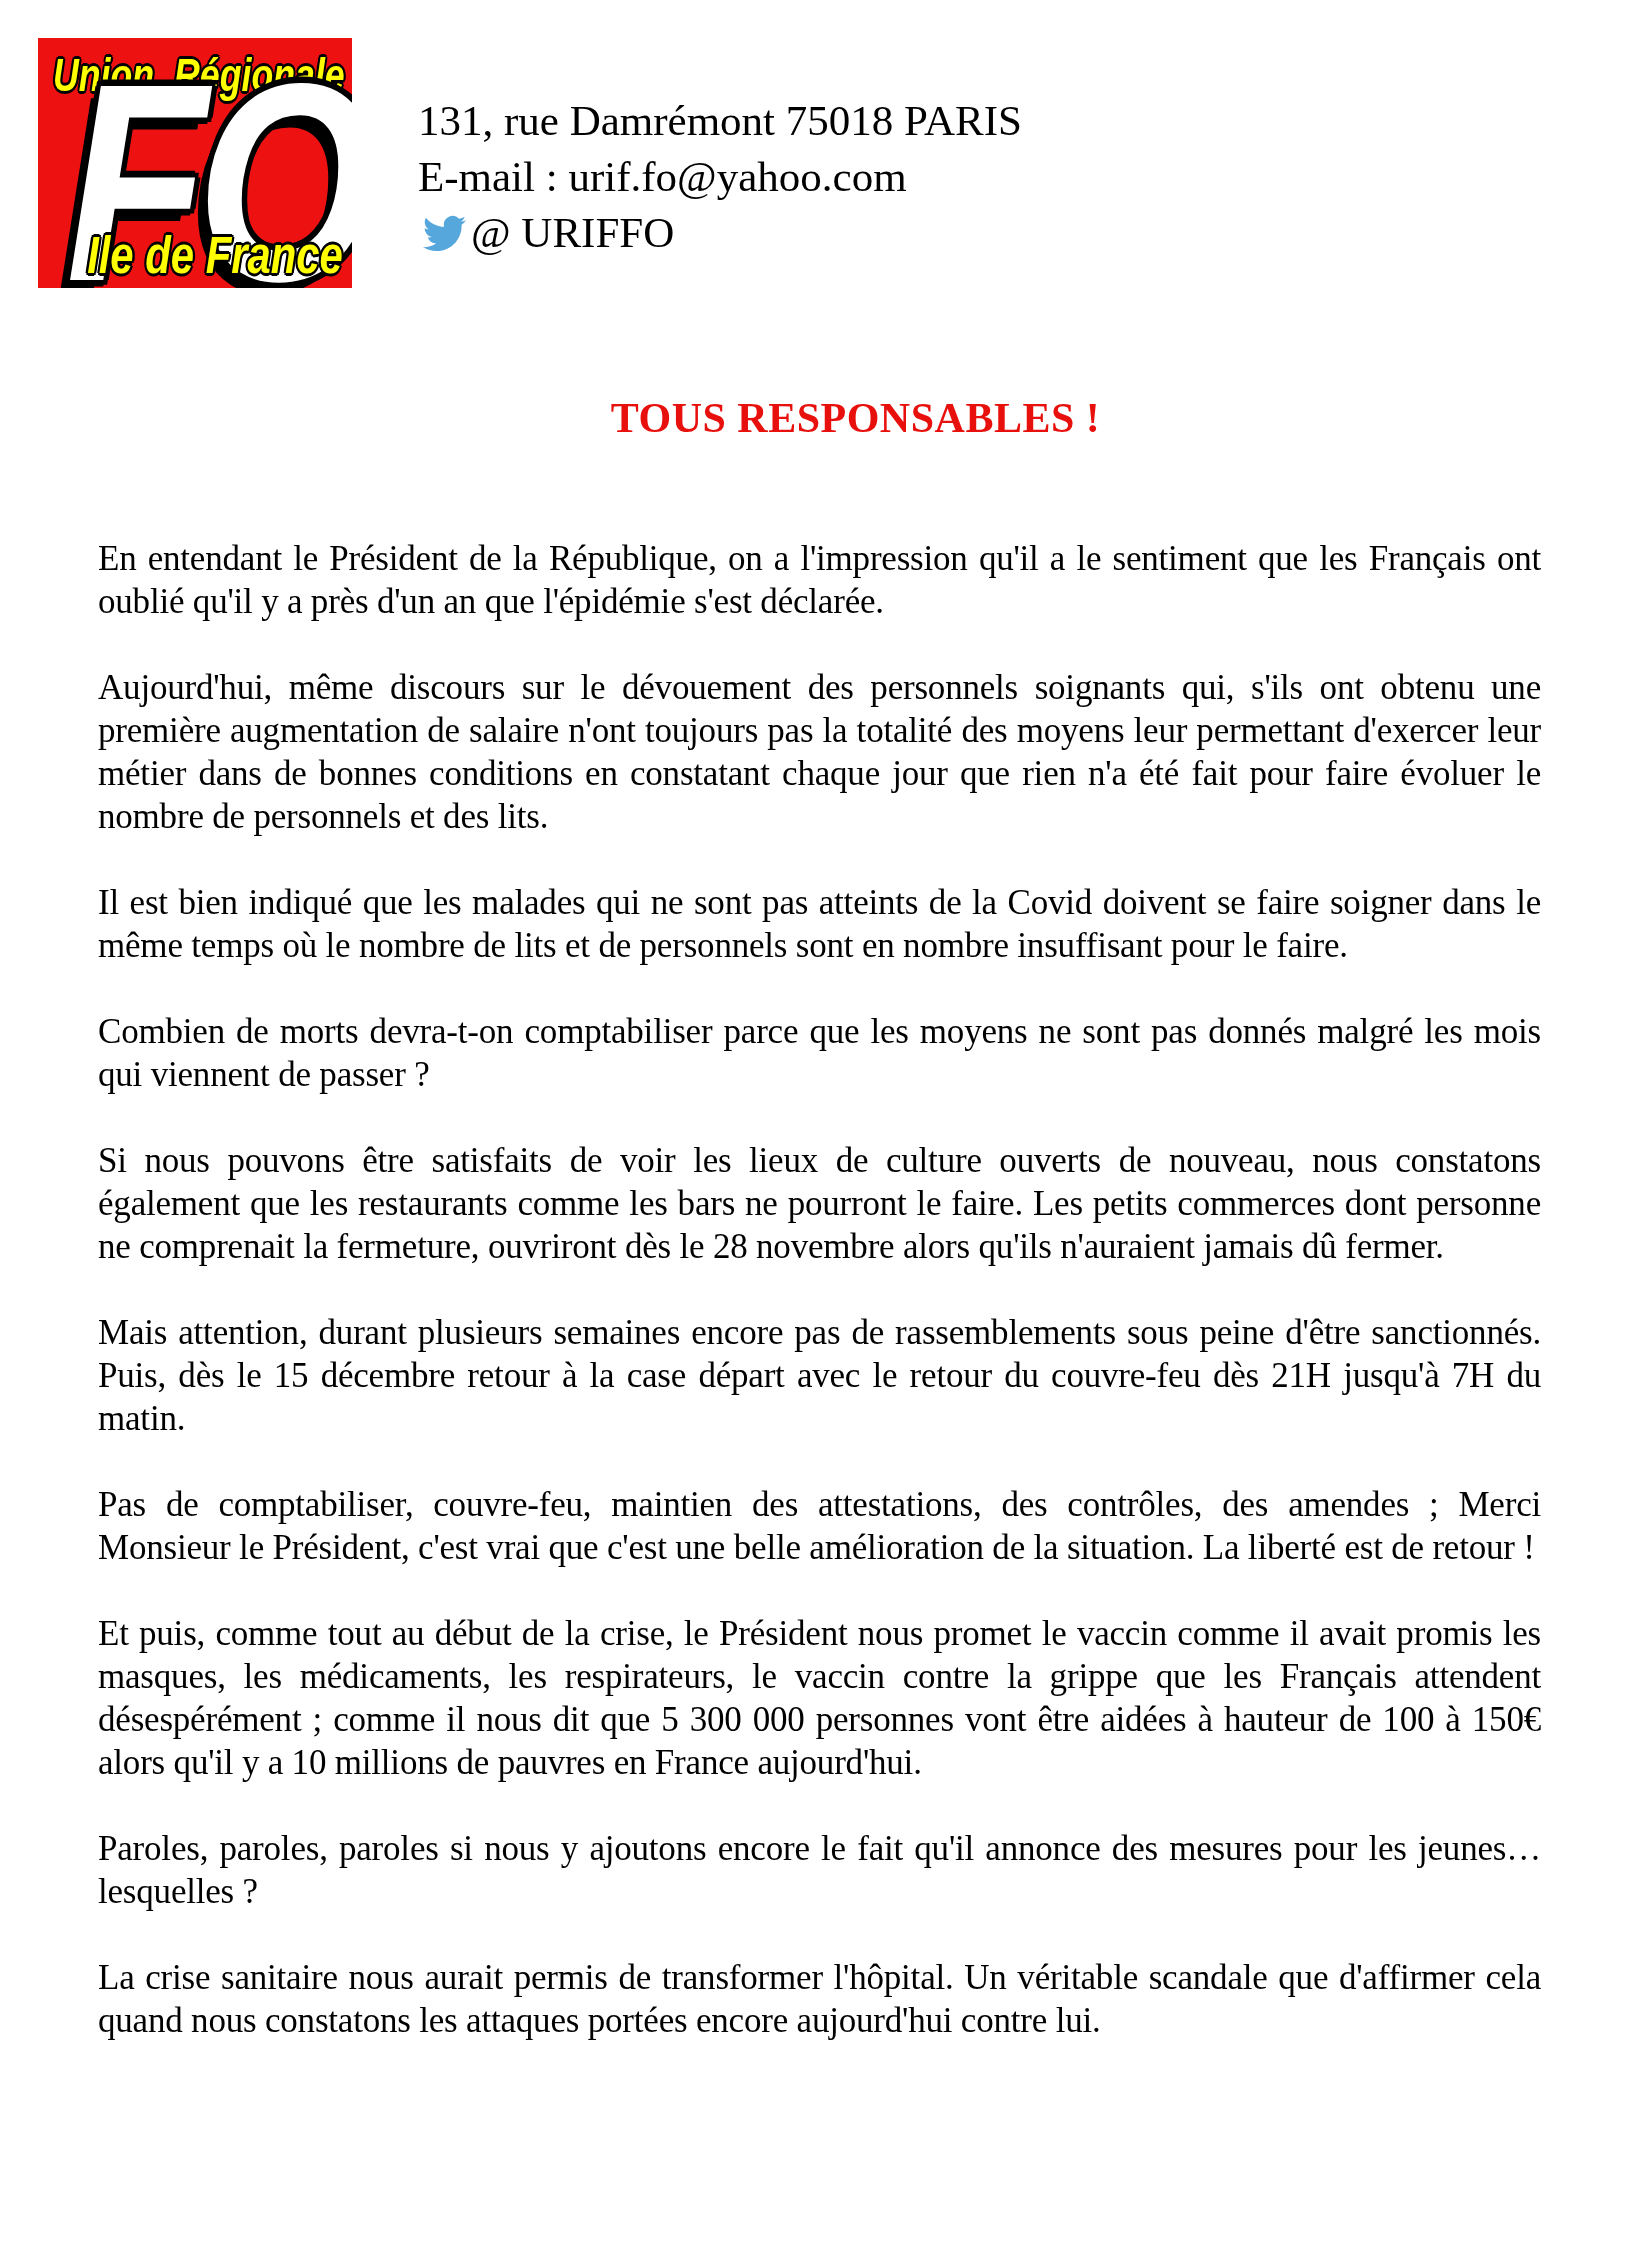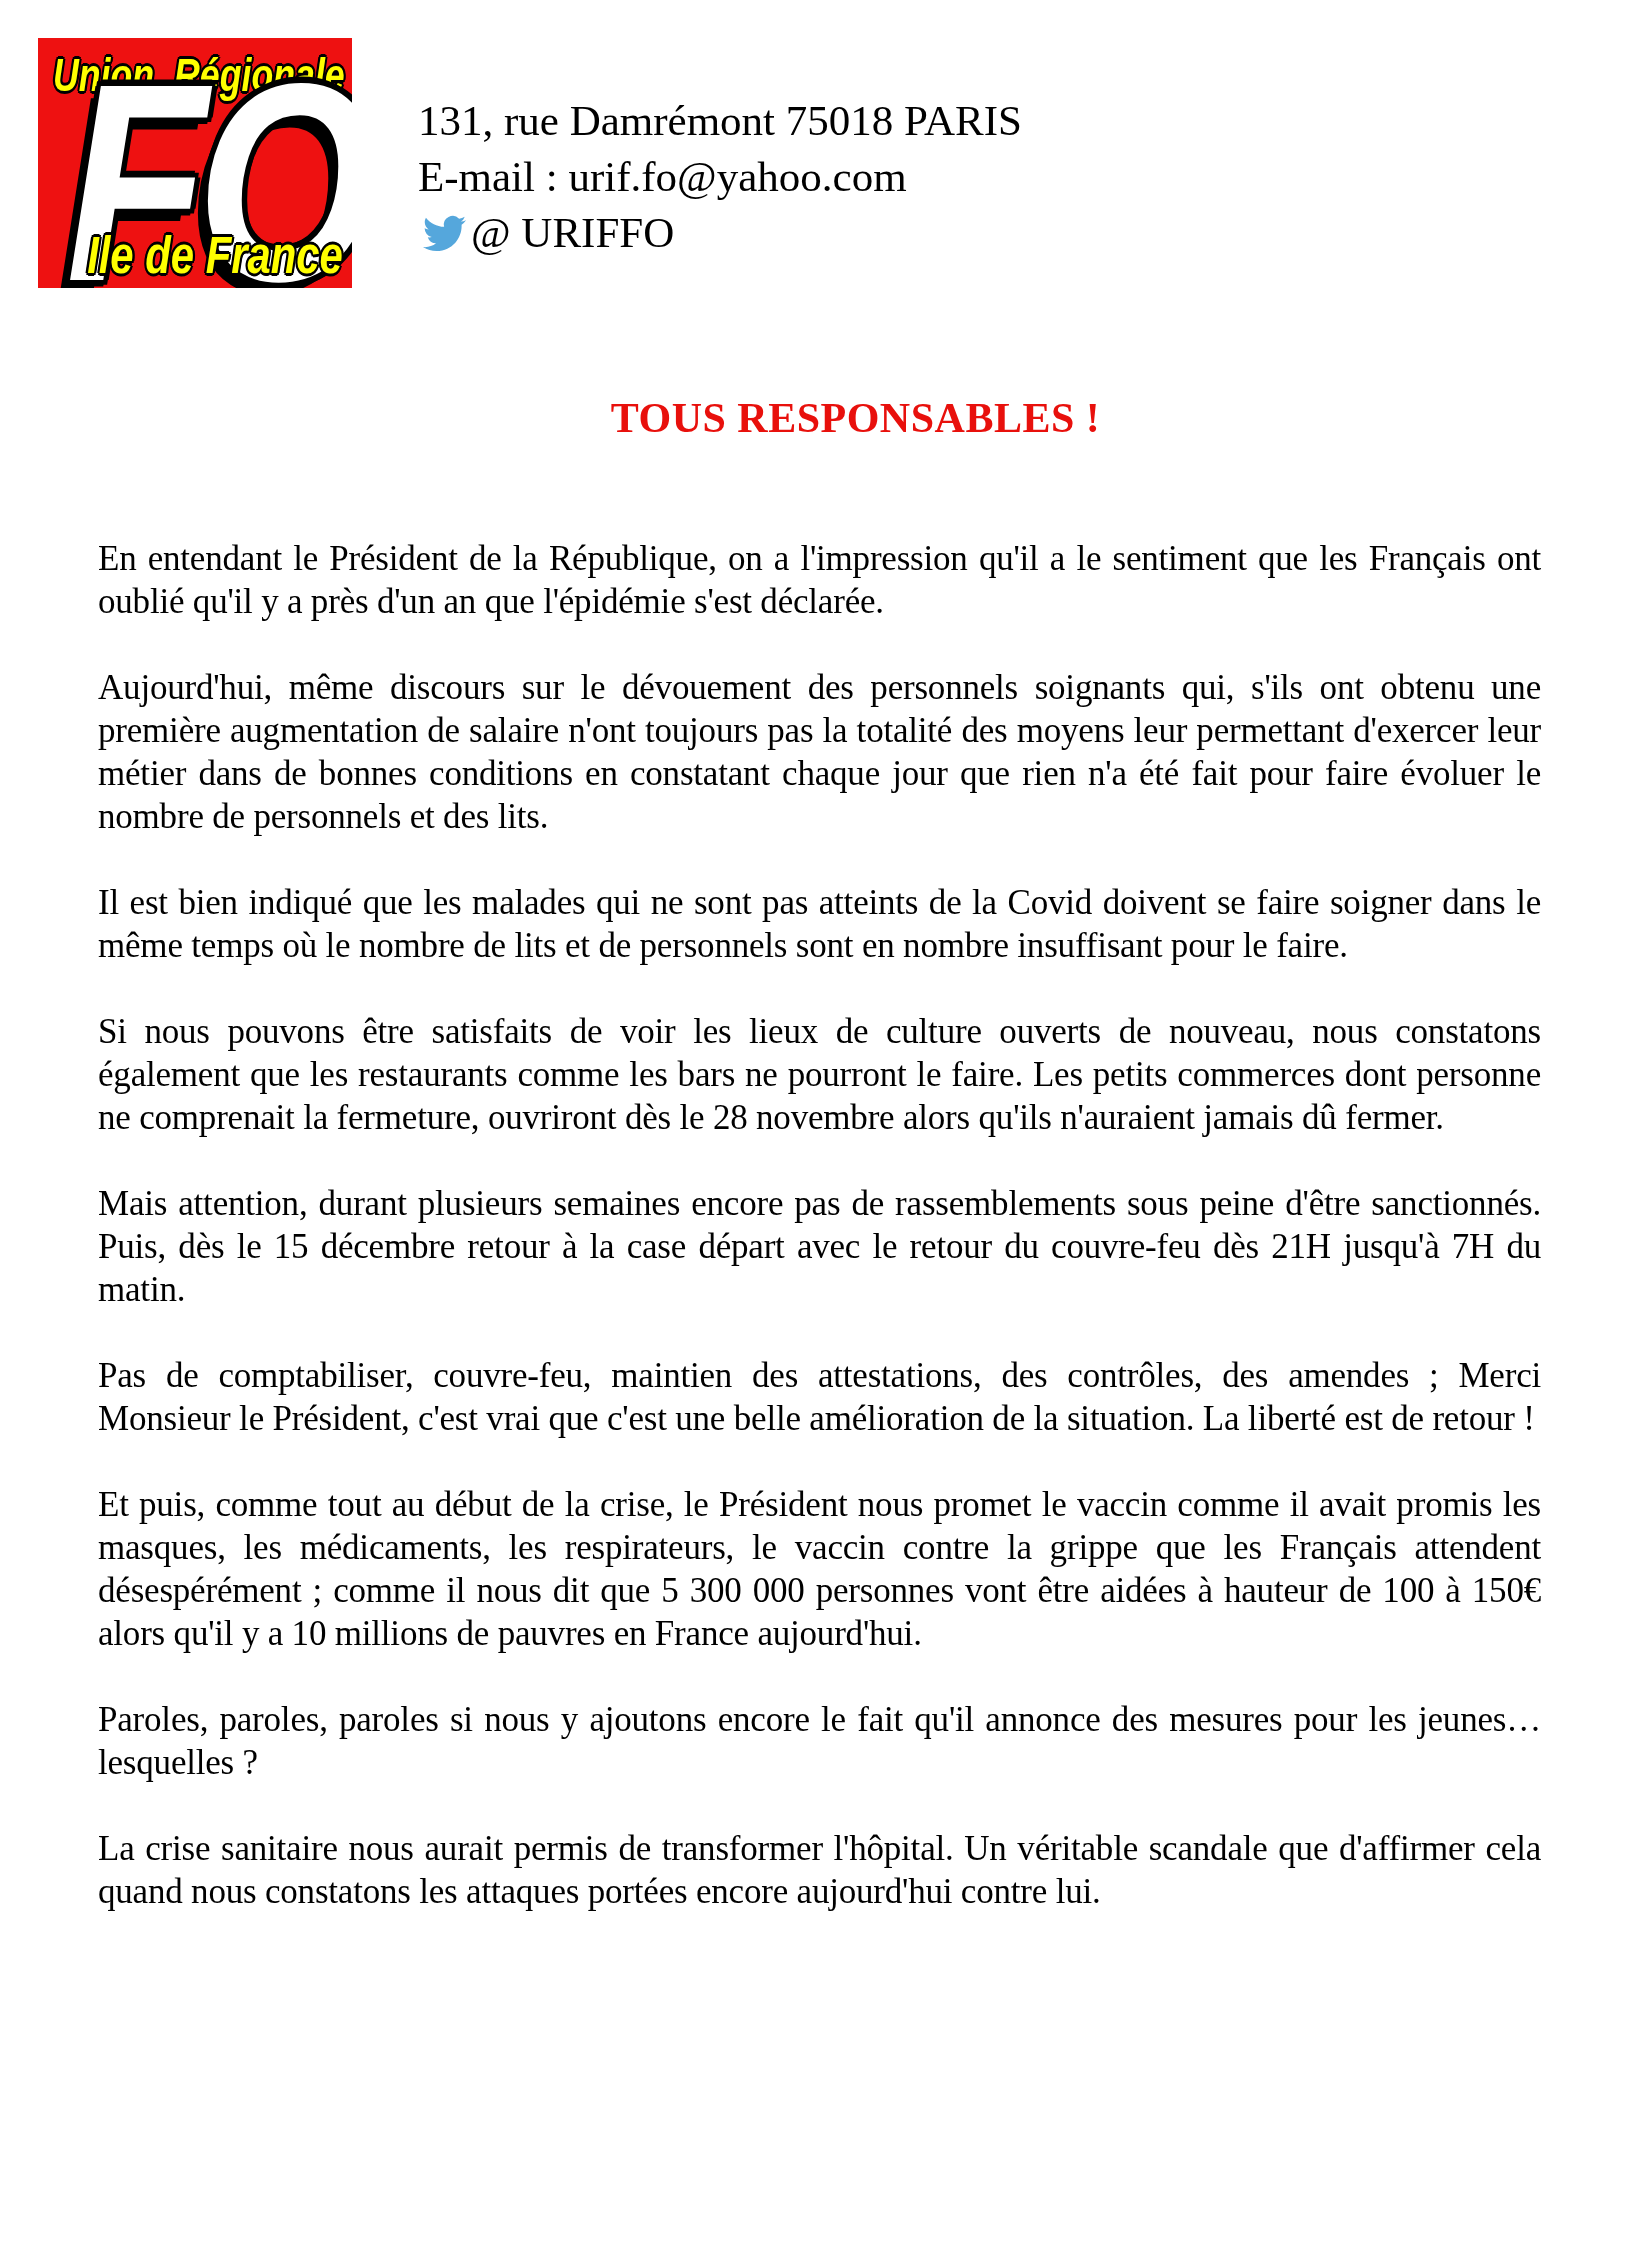--- a/index.html
+++ b/index.html
@@ -107,20 +107,21 @@
       <span>@ URIFFO</span>
     </div>
   </div>
 
   <div class="doc-title">TOUS RESPONSABLES !</div>
 
   <div class="content">
       <p class="para">En entendant le Président de la République, on a l'impression qu'il a le sentiment que les Français ont oublié qu'il y a près d'un an que l'épidémie s'est déclarée.</p>
       <p class="para">Aujourd'hui, même discours sur le dévouement des personnels soignants qui, s'ils ont obtenu une première augmentation de salaire n'ont toujours pas la totalité des moyens leur permettant d'exercer leur métier dans de bonnes conditions en constatant chaque jour que rien n'a été fait pour faire évoluer le nombre de personnels et des lits.</p>
       <p class="para">Il est bien indiqué que les malades qui ne sont pas atteints de la Covid doivent se faire soigner dans le même temps où le nombre de lits et de personnels sont en nombre insuffisant pour le faire.</p>
+      <p class="para">Combien de morts devra-t-on comptabiliser parce que les moyens ne sont pas donnés malgré les mois qui viennent de passer ?</p>
       <p class="para">Si nous pouvons être satisfaits de voir les lieux de culture ouverts de nouveau, nous constatons également que les restaurants comme les bars ne pourront le faire. Les petits commerces dont personne ne comprenait la fermeture, ouvriront dès le 28 novembre alors qu'ils n'auraient jamais dû fermer.</p>
       <p class="para">Mais attention, durant plusieurs semaines encore pas de rassemblements sous peine d'être sanctionnés. Puis, dès le 15 décembre retour à la case départ avec le retour du couvre-feu dès 21H jusqu'à 7H du matin.</p>
       <p class="para">Pas de comptabiliser, couvre-feu, maintien des attestations, des contrôles, des amendes ; Merci Monsieur le Président, c'est vrai que c'est une belle amélioration de la situation. La liberté est de retour !</p>
       <p class="para">Et puis, comme tout au début de la crise, le Président nous promet le vaccin comme il avait promis les masques, les médicaments, les respirateurs, le vaccin contre la grippe que les Français attendent désespérément ; comme il nous dit que 5 300 000 personnes vont être aidées à hauteur de 100 à 150€ alors qu'il y a 10 millions de pauvres en France aujourd'hui.</p>
       <p class="para">Paroles, paroles, paroles si nous y ajoutons encore le fait qu'il annonce des mesures pour les jeunes…lesquelles ?</p>
       <p class="para">La crise sanitaire nous aurait permis de transformer l'hôpital. Un véritable scandale que d'affirmer cela quand nous constatons les attaques portées encore aujourd'hui contre lui.</p>
     </div>
 
 </div>
 

